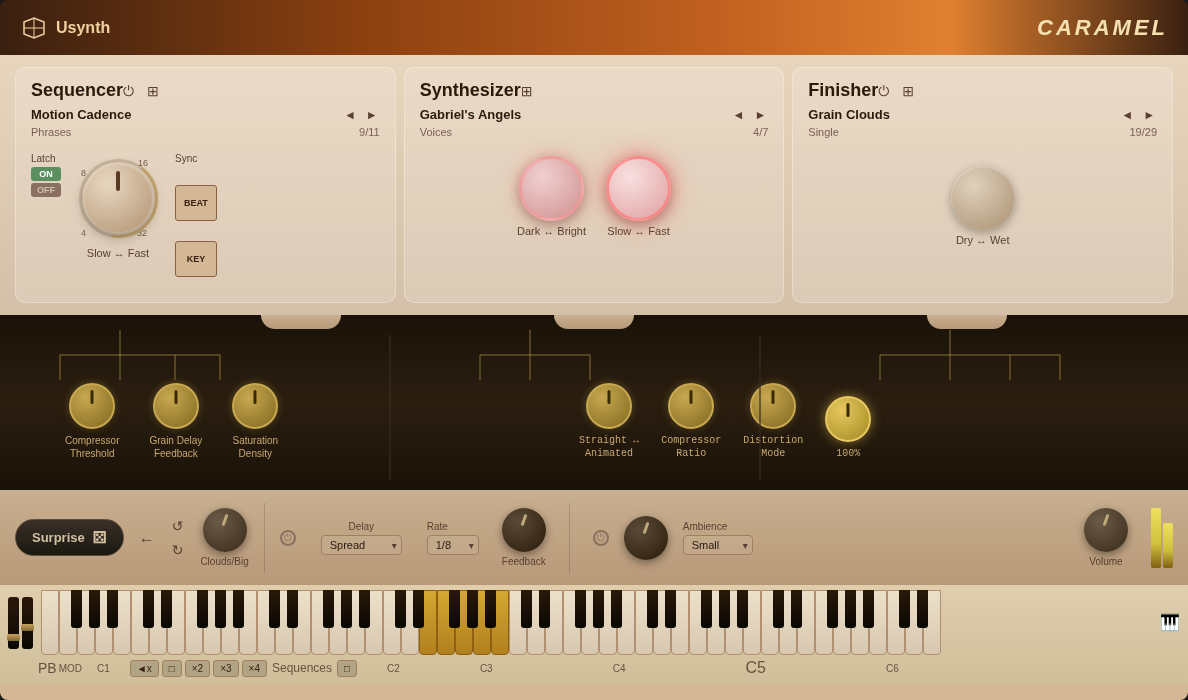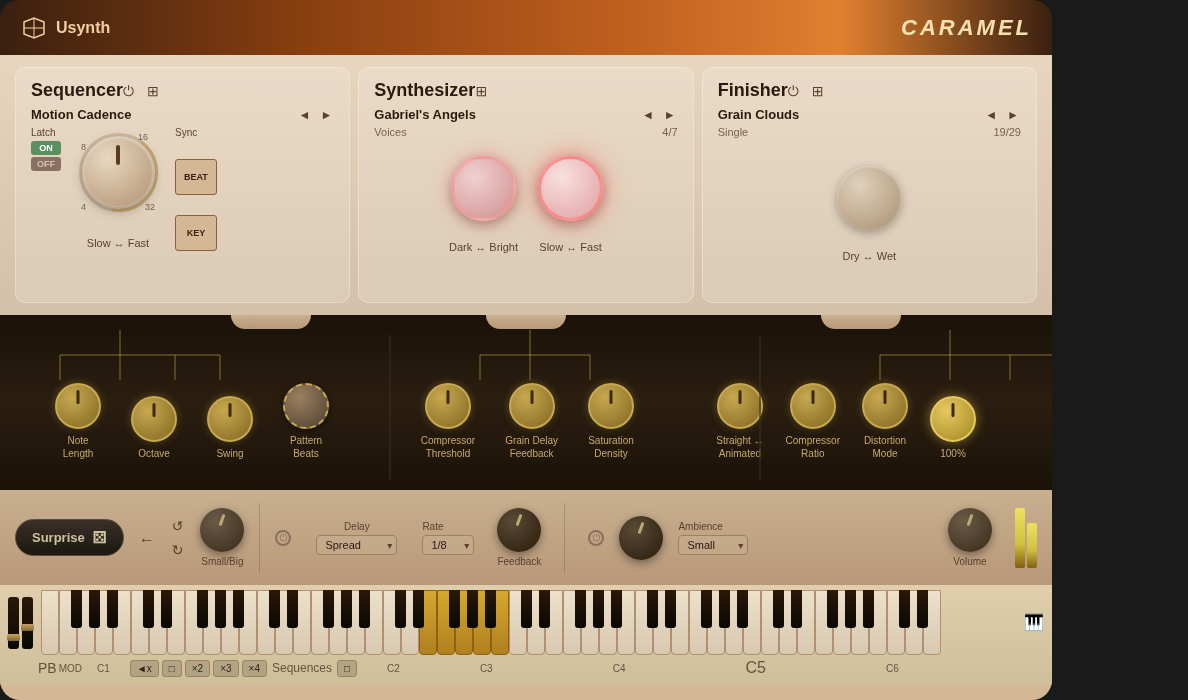--- a/index.html
+++ b/index.html
@@ -5,24 +5,24 @@
     * { margin: 0; padding: 0; box-sizing: border-box; }
     body {
       width: 1188px;
       height: 700px;
       overflow: hidden;
       font-family: 'Arial', sans-serif;
       background: #1a1a1a;
     }
 
     .main-container {
-      width: 1052px;
+      width: 1188px;
       height: 700px;
       background: linear-gradient(180deg, #2a1a0e 0%, #c8a882 15%, #d4b896 30%);
-      border-radius: 20px;
+      border-radius: 8px;
       overflow: hidden;
       position: relative;
     }
 
     
     .top-banner {
       height: 55px;
       background: linear-gradient(90deg, #3a2010 0%, #8b4010 30%, #c06020 60%, #e08030 80%, #3a2010 100%);
       display: flex;
       align-items: center;
@@ -137,21 +137,21 @@
       font-size: 11px;
       color: #7a6050;
       margin-bottom: 10px;
     }
 
     
     .knob-container {
       display: flex;
       flex-direction: column;
       align-items: center;
-      gap: 20px;
+      gap: 4px;
     }
 
     .knob {
       border-radius: 50%;
       position: relative;
       cursor: pointer;
     }
 
     .knob-large {
       width: 70px;
@@ -547,38 +547,42 @@
           <span class="panel-icon">⊞</span>
         </div>
       </div>
       <div class="panel-preset-row">
         <span class="preset-name">Motion Cadence</span>
         <div class="preset-nav">
           <button class="preset-nav-btn">◄</button>
           <button class="preset-nav-btn">►</button>
         </div>
       </div>
+      <div style="display:flex; justify-content:space-between;">
+        <span class="preset-type">Phrases</span>
+        <span class="preset-count">9/11</span>
+      </div>
 
       <div class="sequencer-controls">
 
         <div class="latch-control">
           <span class="latch-label">Latch</span>
           <div class="latch-buttons">
             <button class="latch-btn latch-on">ON</button>
             <button class="latch-btn latch-off">OFF</button>
           </div>
         </div>
 
         <div class="knob-container">
           <div style="position:relative; display:flex; align-items:center; justify-content:center; width:90px; height:90px;">
 
             <span style="position:absolute; top:5px; right:15px; font-size:9px; color:#7a6050;">16</span>
             <span style="position:absolute; top:15px; left:8px; font-size:9px; color:#7a6050;">8</span>
             <span style="position:absolute; bottom:5px; left:8px; font-size:9px; color:#7a6050;">4</span>
-            <span style="position:absolute; bottom:5px; right:8px; font-size:9px; color:#7a6050;">32</span>
+            <span style="position:absolute; bottom:5px; right:16px; font-size:9px; color:#7a6050;">32</span>
 
             <svg width="85" height="85" style="position:absolute;">
               <circle cx="42.5" cy="42.5" r="38" fill="none" stroke="rgba(150,120,80,0.3)" stroke-width="3"></circle>
               <circle cx="42.5" cy="42.5" r="38" fill="none" stroke="#c8a870" stroke-width="3" stroke-dasharray="100 140" stroke-dashoffset="35" stroke-linecap="round"></circle>
             </svg>
             <div class="knob knob-large"></div>
           </div>
           <span class="knob-label">Slow ↔ Fast</span>
         </div>
 
@@ -678,55 +682,37 @@
       <line x1="880" y1="40" x2="1060" y2="40" stroke="#c8a850" stroke-width="1" opacity="0.6"></line>
       <line x1="880" y1="40" x2="880" y2="65" stroke="#c8a850" stroke-width="1" opacity="0.6"></line>
       <line x1="950" y1="40" x2="950" y2="65" stroke="#c8a850" stroke-width="1" opacity="0.6"></line>
       <line x1="1010" y1="40" x2="1010" y2="65" stroke="#c8a850" stroke-width="1" opacity="0.6"></line>
       <line x1="1060" y1="40" x2="1060" y2="65" stroke="#c8a850" stroke-width="1" opacity="0.6"></line>
 
       <line x1="390" y1="20" x2="390" y2="165" stroke="#3a2e20" stroke-width="1.5" opacity="0.8"></line>
       <line x1="760" y1="20" x2="760" y2="165" stroke="#3a2e20" stroke-width="1.5" opacity="0.8"></line>
     </svg>
 
-    <div style="display:flex; align-items:flex-end; gap:30px; padding:50px 15px 15px 40px; flex:1;">
-      <div class="macro-item">
-        <div class="macro-knob"></div>
-        <span class="macro-label">Note<br>Length</span>
-      </div>
-      <div class="macro-item">
-        <div class="macro-knob"></div>
-        <span class="macro-label">Octave</span>
-      </div>
-      <div class="macro-item">
-        <div class="macro-knob"></div>
-        <span class="macro-label">Swing</span>
-      </div>
-      <div class="macro-item">
-        <div class="macro-knob-dashed"></div>
-        <span class="macro-label">Pattern<br>Beats</span>
-      </div>
-    </div>
 
     <div style="display:flex; align-items:flex-end; gap:30px; padding:50px 15px 15px 50px; flex:0.8;">
       <div class="macro-item">
         <div class="macro-knob"></div>
         <span class="macro-label">Compressor<br>Threshold</span>
       </div>
       <div class="macro-item">
         <div class="macro-knob"></div>
         <span class="macro-label">Grain Delay<br>Feedback</span>
       </div>
       <div class="macro-item">
         <div class="macro-knob"></div>
         <span class="macro-label">Saturation<br>Density</span>
       </div>
     </div>
 
-    <div style="display:flex; align-items:flex-end; gap:22px; padding:50px 20px 15px 40px; flex:1;">
+    <div style="display:flex; align-items:flex-end; gap:22px; padding:50px 20px 15px 40px; flex:1;font-family:Liberation Mono, monospace;">
       <div class="macro-item">
         <div class="macro-knob"></div>
         <span class="macro-label">Straight ↔<br>Animated</span>
       </div>
       <div class="macro-item">
         <div class="macro-knob"></div>
         <span class="macro-label">Compressor<br>Ratio</span>
       </div>
       <div class="macro-item">
         <div class="macro-knob"></div>
@@ -749,21 +735,21 @@
 
     <span class="arrow-left">←</span>
 
     <div class="undo-redo">
       <button class="undo-redo-btn">↺</button>
       <button class="undo-redo-btn">↻</button>
     </div>
 
     <div class="small-big-knob">
       <div class="control-knob-sm"></div>
-      <span class="control-label-sm">Small/Big</span>
+      <span class="control-label-sm">Clouds/Big</span>
     </div>
 
     <div style="width:1px; height:70px; background:rgba(0,0,0,0.15);"></div>
 
     <div class="power-btn">⏻</div>
 
     <div class="bottom-section" style="border:none; flex-direction:column; gap:3px;">
       <span class="select-label">Delay</span>
       <div class="select-wrapper">
         <select class="custom-select">

